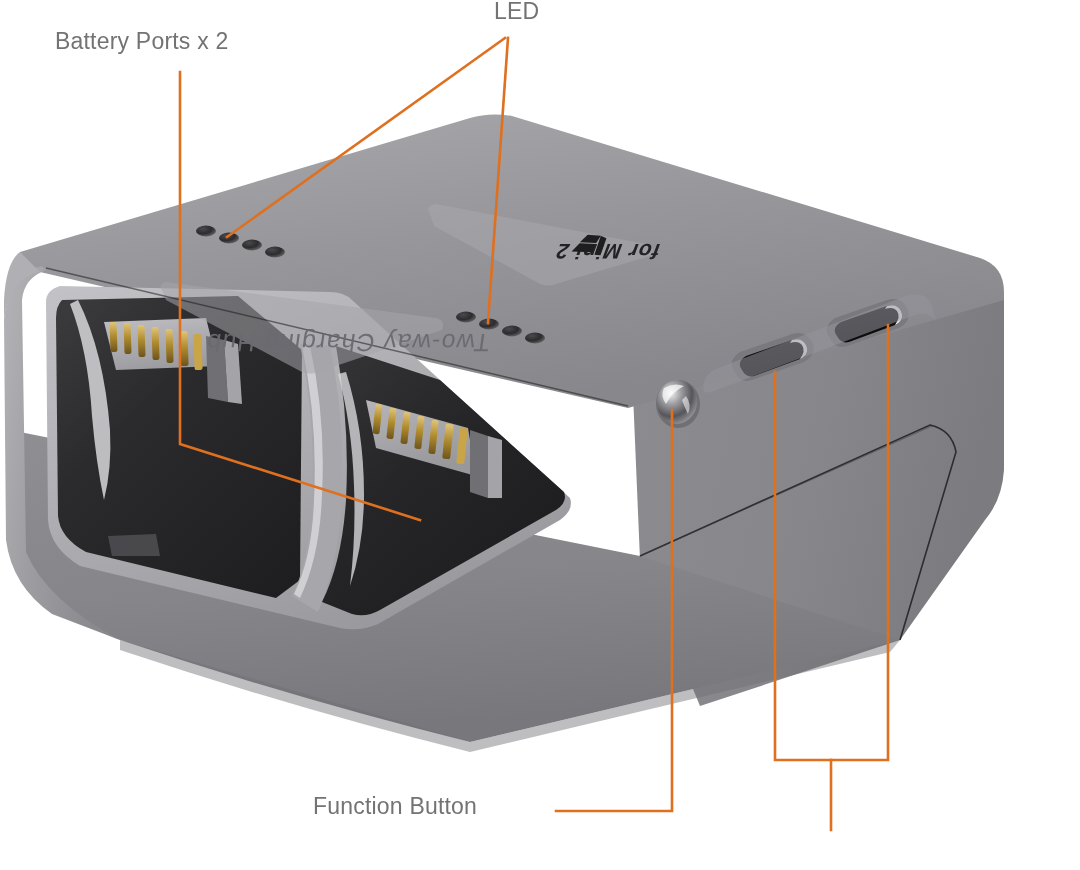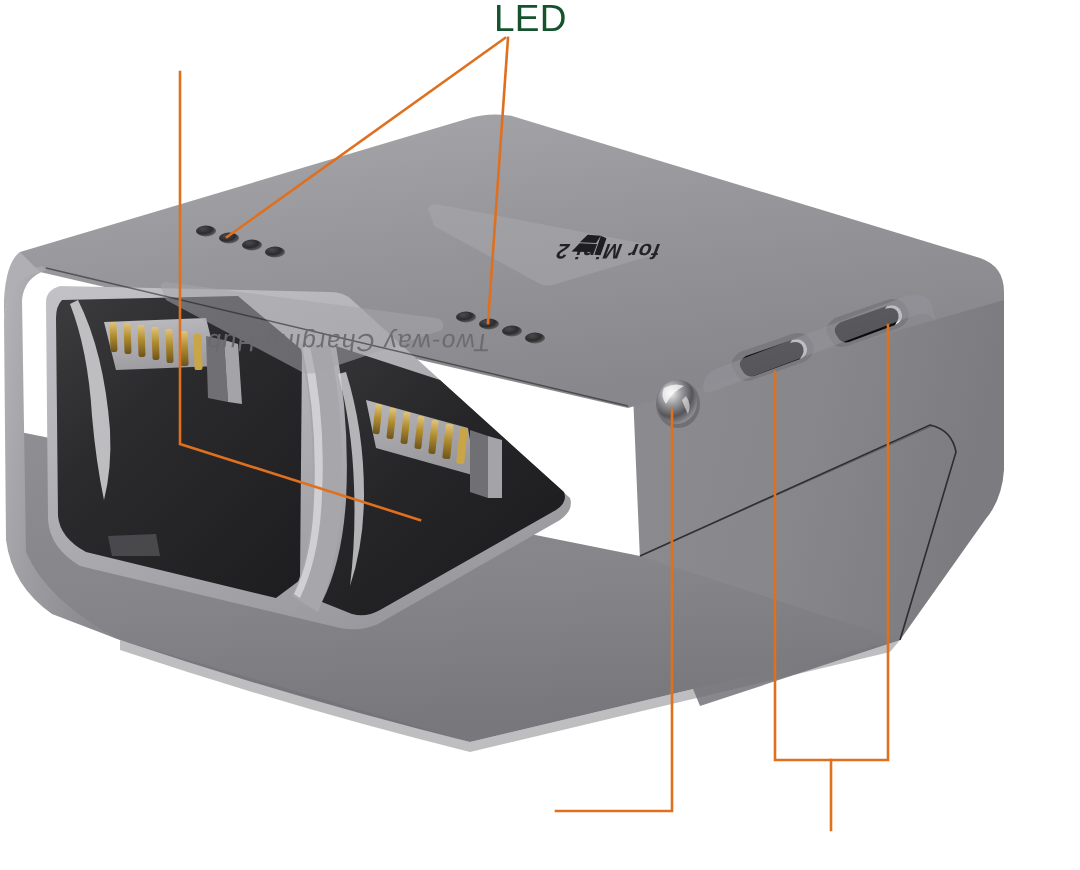--- a/index.html
+++ b/index.html
@@ -19,23 +19,23 @@
     overflow: hidden;
   }
   #artwork {
     position: absolute;
     inset: 0;
     width: 1080px;
     height: 870px;
   }
   .callout {
     position: absolute;
-    color: #14532d;
+    color: #737373;
     font-family: "Liberation Sans", sans-serif;
-    font-size: 37px;
+    font-size: 23px;
     font-weight: 400;
     letter-spacing: 0.2px;
     white-space: nowrap;
     line-height: 1;
     user-select: none;
   }
   #label-battery  { left: 55px;  top: 30px;  }
   #label-led      { left: 494px; top: 0px;   }
   #label-function { left: 313px; top: 795px; }
   #label-usbc     { left: 748px; top: 838px; }
@@ -271,18 +271,20 @@
       <path d="M 505,38 L 227,237"></path>
       <path d="M 508,38 L 488,323"></path>
 
       <path d="M 556,811 L 672,811 L 672,410"></path>
 
       <path d="M 775,372 L 775,760 L 888,760 L 888,325"></path>
       <path d="M 831,760 L 831,830"></path>
     </g>
   </svg>
 
+  <div class="callout" id="label-battery">Battery Ports x 2</div>
 
   <div class="callout" id="label-led">LED</div>
 
+  <div class="callout" id="label-function">Function Button</div>
 
 
 </div>
 
 </body></html>

